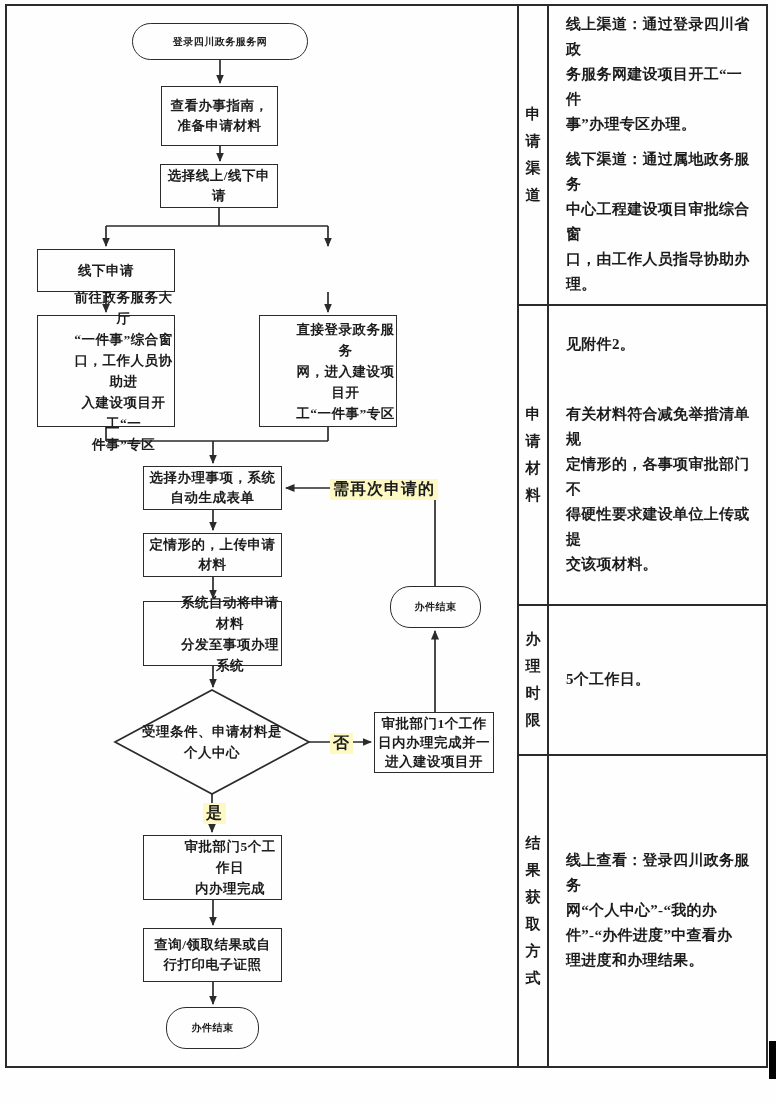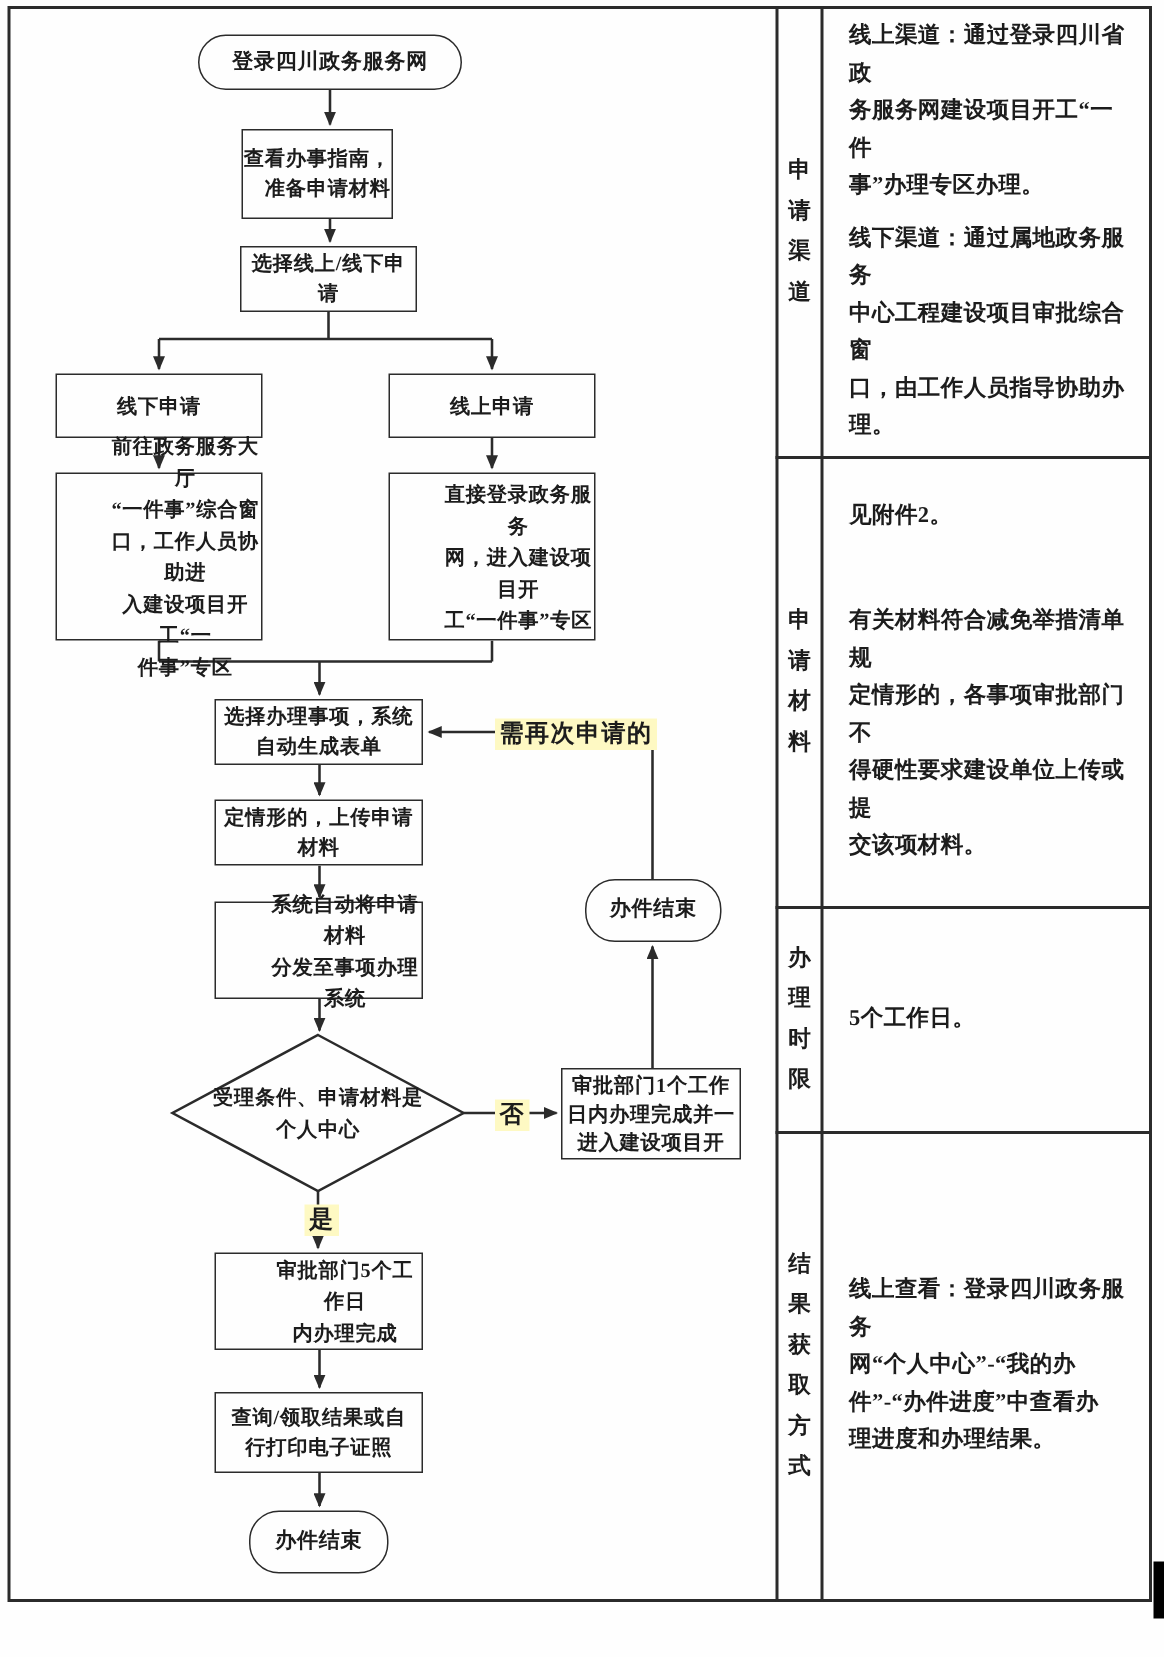--- a/index.html
+++ b/index.html
@@ -9,21 +9,21 @@
   }
   .frame{position:absolute;left:5px;top:4px;width:763px;height:1064px;border:2px solid #2b2b2b;box-sizing:border-box;background:transparent;}
   .vline,.hline{position:absolute;background:#2b2b2b;}
   
   .node{
     position:absolute;box-sizing:border-box;border:1.6px solid #2b2b2b;background:#fefefe;
     display:flex;align-items:center;justify-content:center;text-align:center;
     white-space:pre-line;font-size:13.5px;font-weight:600;line-height:20px;letter-spacing:0.5px;
     z-index:3;
   }
-  .node.pill{border-radius:20px;font-size:14px;}
+  .node.pill{border-radius:20px;font-size:10px;}
   .node.tall{line-height:21px;padding-left:35px;}
   .diamond-text{
     position:absolute;display:flex;align-items:center;justify-content:center;text-align:center;
     white-space:pre-line;font-size:13.5px;font-weight:600;line-height:21px;letter-spacing:0.5px;z-index:3;background:transparent;
   }
   .edge-label{
     position:absolute;z-index:4;background:#fef9c3;padding:0 3px;
     font-size:16px;font-weight:700;letter-spacing:1px;white-space:nowrap;
   }
   svg.connectors{position:absolute;left:0;top:0;z-index:2;}
@@ -79,26 +79,25 @@
       <line x1="309" y1="742" x2="371" y2="742" marker-end="url(#ah)"></line>
       <line x1="435" y1="712" x2="435" y2="631" marker-end="url(#ah)"></line>
       <path d="M435,586 L435,488 L286,488" marker-end="url(#ah)"></path>
       <line x1="212" y1="794" x2="212" y2="832" marker-end="url(#ah)"></line>
       <line x1="213" y1="900" x2="213" y2="925" marker-end="url(#ah)"></line>
       <line x1="213" y1="982" x2="213" y2="1004" marker-end="url(#ah)"></line>
     </g>
   </svg>
 
   <div class="node pill" style="left:132px;top:23px;width:176px;height:37px;">登录四川政务服务网</div>
-  <div class="node" style="left:161px;top:86px;width:101px;height:60px;text-align:right;">查看办事指南，
+  <div class="node" style="left:161px;top:86px;width:117px;height:60px;">查看办事指南，
 准备申请材料</div>
   <div class="node" style="left:160px;top:164px;width:118px;height:44px;">选择线上/线下申
 请</div>
   <div class="node" style="left:37px;top:249px;width:138px;height:43px;">线下申请</div>
-  <div class="node" style="left:259px;top:249px;width:138px;height:43px;">线上申请</div>
   <div class="node tall" style="left:37px;top:315px;width:138px;height:112px;">前往政务服务大厅
 “一件事”综合窗
 口，工作人员协助进
 入建设项目开工“一
 件事”专区</div>
   <div class="node tall" style="left:259px;top:315px;width:138px;height:112px;">直接登录政务服务
 网，进入建设项目开
 工“一件事”专区</div>
   <div class="node" style="left:143px;top:466px;width:139px;height:44px;">选择办理事项，系统
 自动生成表单</div>

